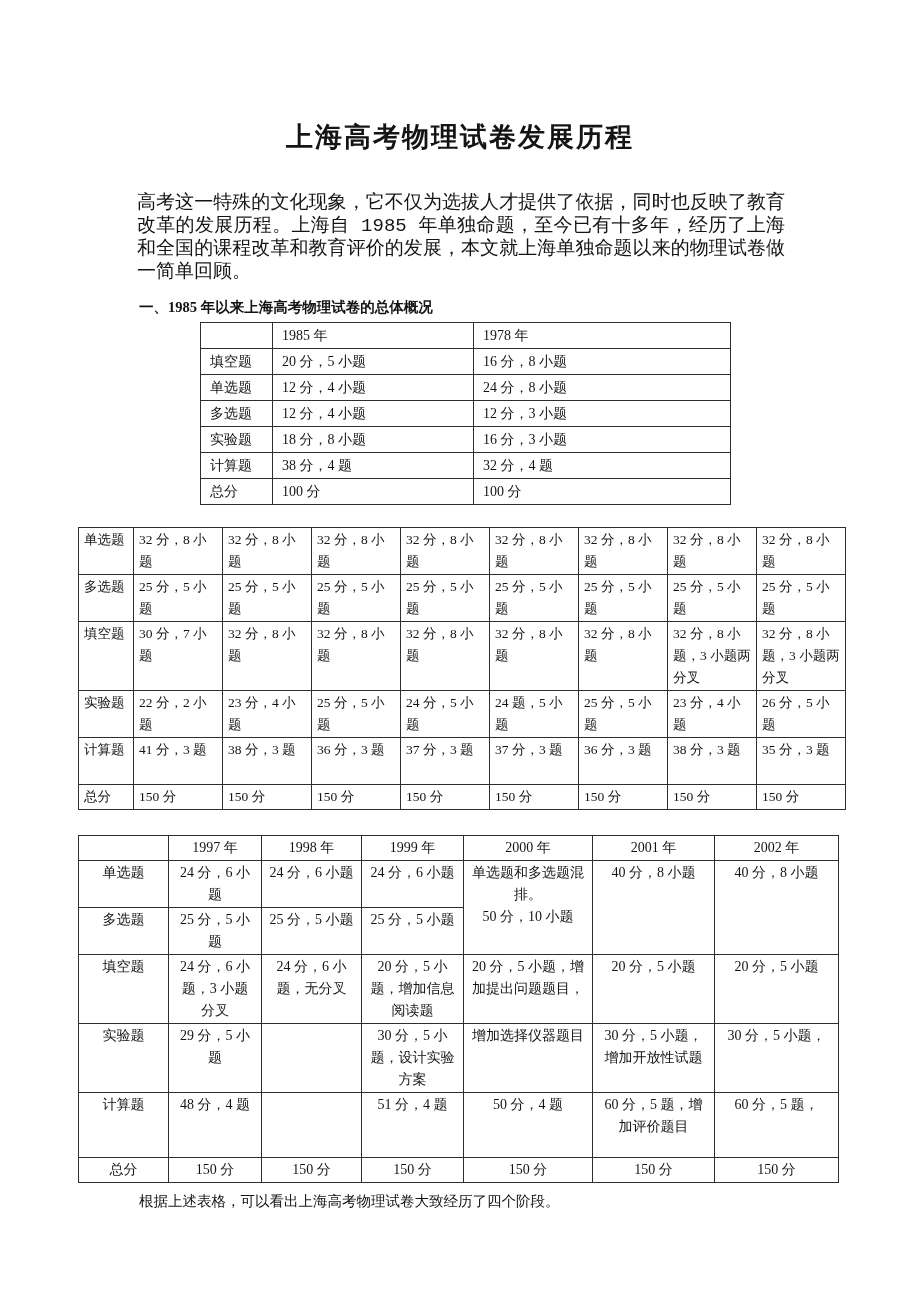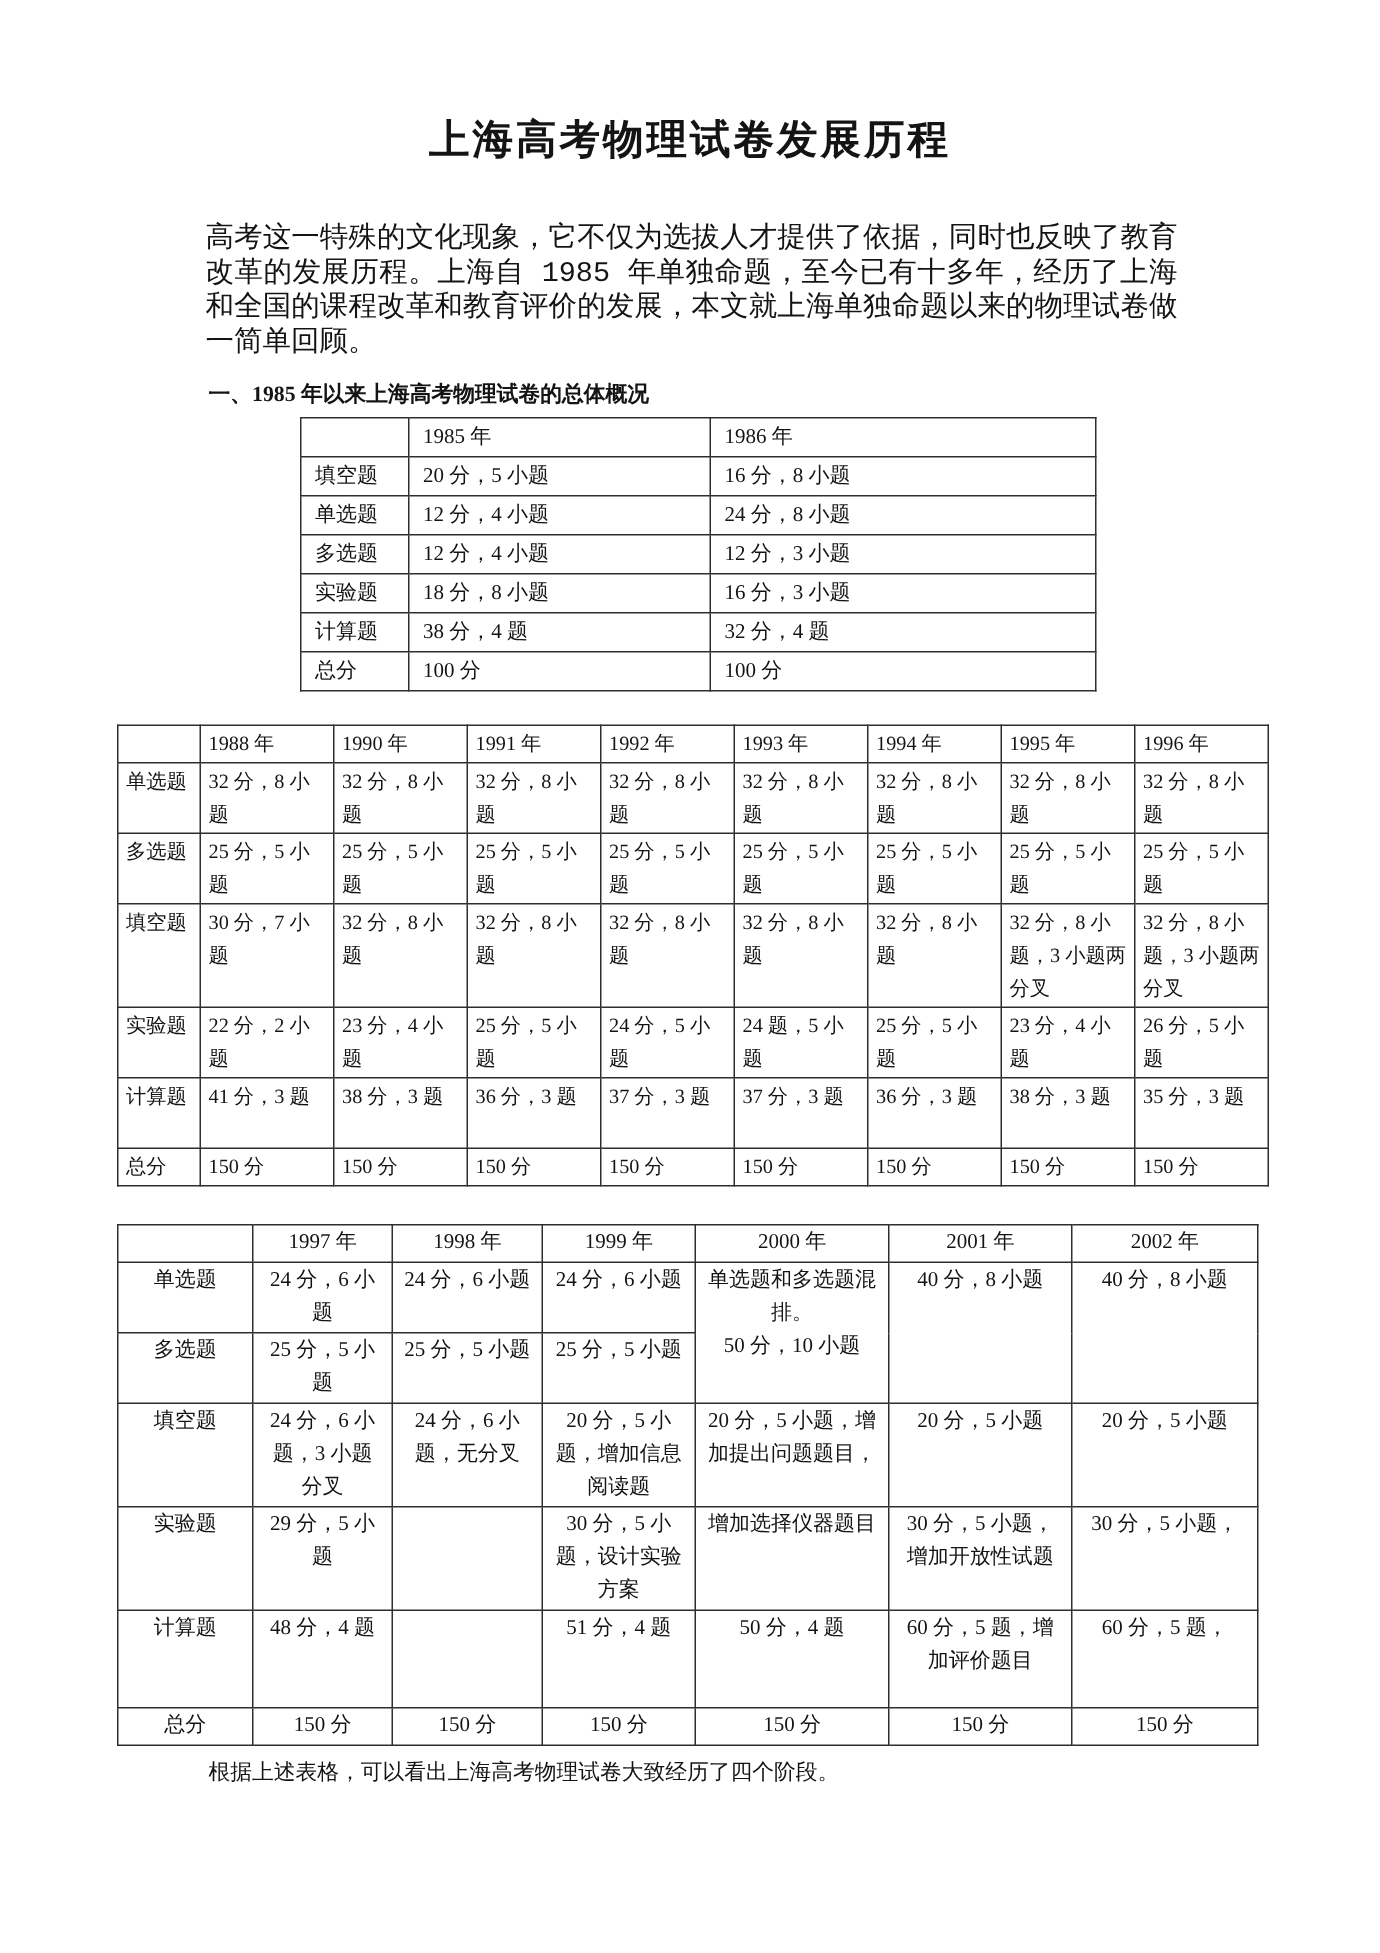--- a/index.html
+++ b/index.html
@@ -2,21 +2,21 @@
 <html><head>
 <meta charset="utf-8">
 <style>
   html,body{margin:0;padding:0;}
   body{
     width:920px;height:1302px;background:#ffffff;color:#141414;
     font-family:"Liberation Serif","DejaVu Serif",serif;
   }
   .page{position:relative;width:920px;height:1302px;overflow:hidden;background:#ffffff;}
   .doc-title{
-    margin:0;padding-top:76px;text-align:center;
+    margin:0;padding-top:120px;text-align:center;
     font-size:27px;font-weight:bold;letter-spacing:2px;line-height:34px;
   }
   .intro{
     margin:38px 135px 0 137px;font-size:19px;line-height:23px;
     text-align:justify;text-justify:inter-ideograph;font-family:Liberation Mono, monospace;
   }
   .section-heading{
     margin:12px 0 0 139px;font-size:14.5px;font-weight:bold;line-height:23px;
   }
   table{border-collapse:collapse;table-layout:fixed;}
@@ -56,21 +56,21 @@
   <table class="t1">
     <colgroup>
         <col class="c0">
         <col class="c1">
         <col class="c2">
       </colgroup>
   <tbody>
         <tr>
           <td></td>
           <td>1985 年</td>
-          <td>1986 年</td>
+          <td>1978 年</td>
         </tr>
         <tr>
           <td>填空题</td>
           <td>20 分，5 小题</td>
           <td>16 分，8 小题</td>
         </tr>
         <tr>
           <td>单选题</td>
           <td>12 分，4 小题</td>
           <td>24 分，8 小题</td>
@@ -104,31 +104,20 @@
         <col class="cy">
         <col class="cy">
         <col class="cy">
         <col class="cy">
       <col class="cy">
         <col class="cy">
         <col class="cy">
         <col class="cy">
     </colgroup>
   <tbody>
-        <tr>
-          <td></td>
-          <td>1988 年</td>
-          <td>1990 年</td>
-          <td>1991 年</td>
-          <td>1992 年</td>
-          <td>1993 年</td>
-          <td>1994 年</td>
-          <td>1995 年</td>
-          <td>1996 年</td>
-        </tr>
         <tr>
           <td>单选题</td>
           <td>32 分，8 小题</td>
           <td>32 分，8 小题</td>
           <td>32 分，8 小题</td>
           <td>32 分，8 小题</td>
           <td>32 分，8 小题</td>
           <td>32 分，8 小题</td>
           <td>32 分，8 小题</td>
           <td>32 分，8 小题</td>

